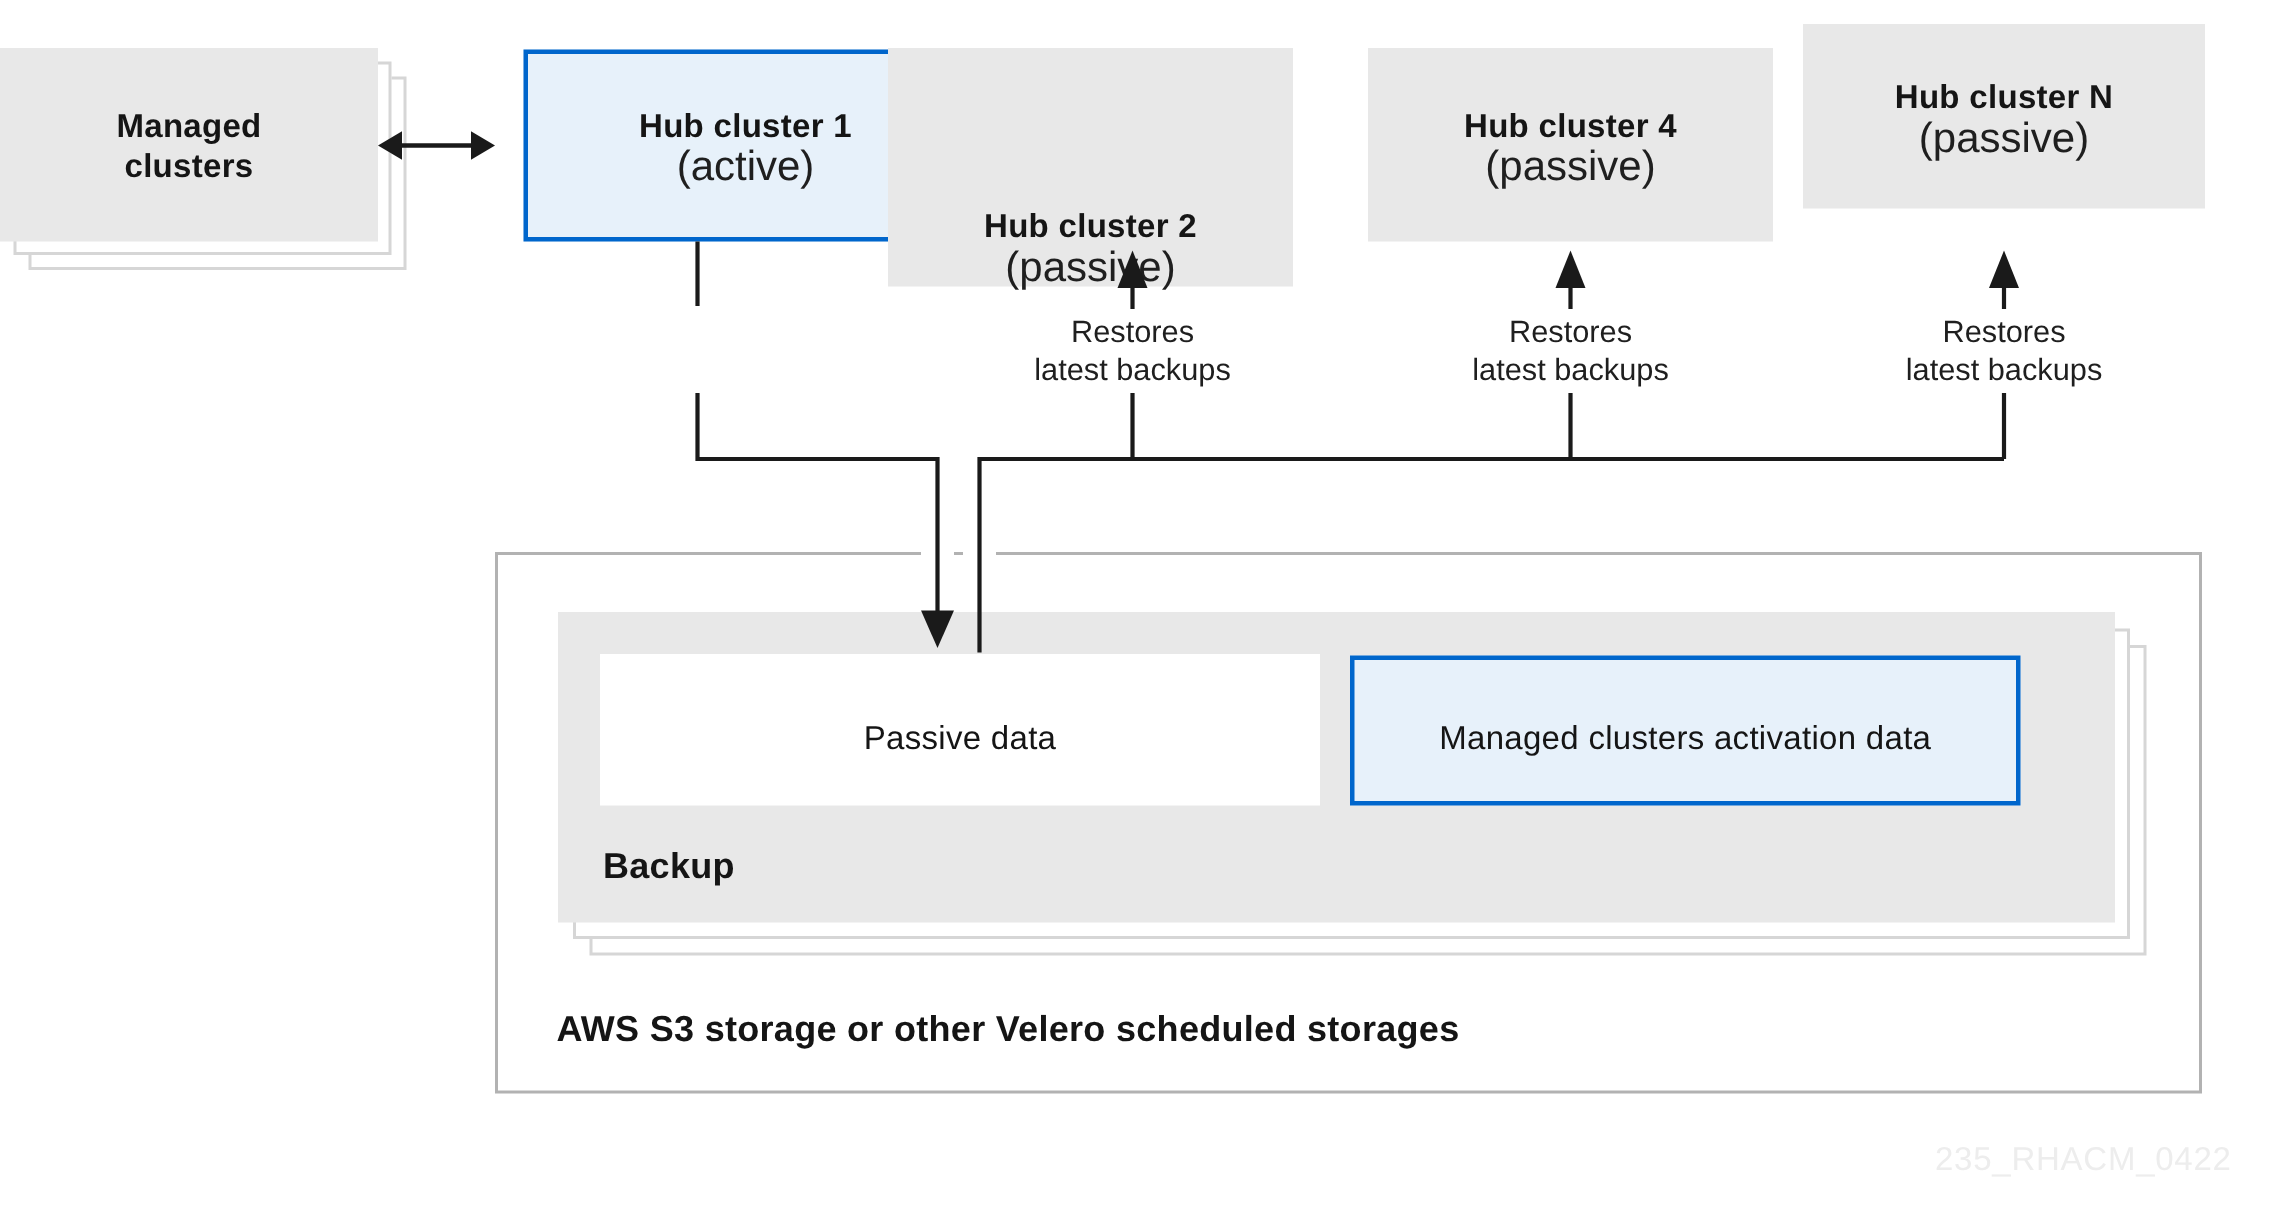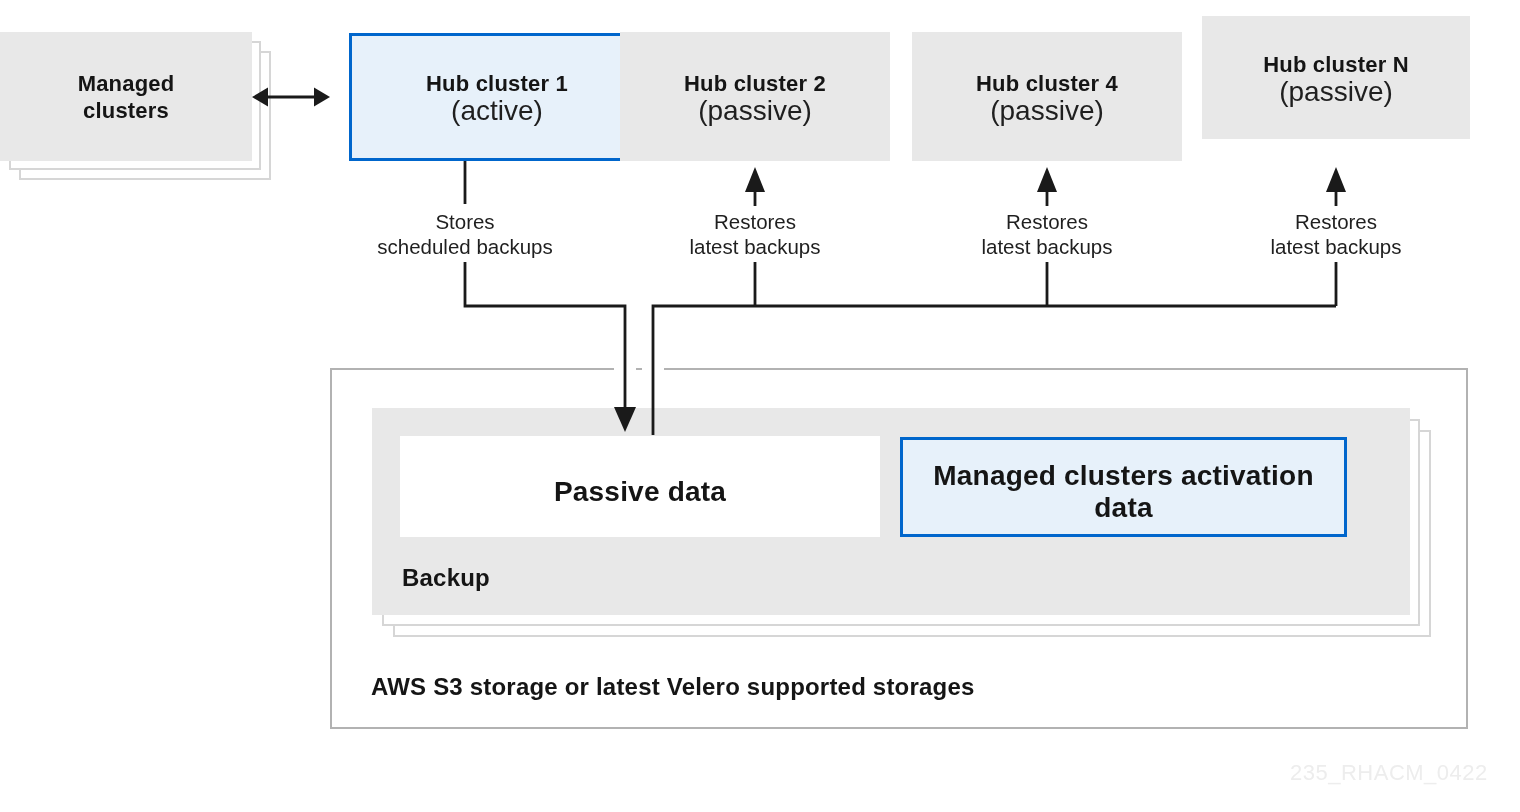--- a/index.html
+++ b/index.html
@@ -34,21 +34,21 @@
   .box-state { font-weight: normal; font-size: 28px; line-height: 27px; color: #1f1f1f; }
   .flow-label {
     position: absolute;
     width: 260px;
     text-align: center;
     font-size: 20.5px;
     line-height: 25px;
     color: #1f1f1f;
     z-index: 2;
   }
-  .inner-label { font-size: 28px; font-weight: bold; letter-spacing: 0.2px; margin-top: 10px; }
+  .inner-label { font-size: 22px; font-weight: normal; letter-spacing: 0.2px; margin-top: 10px; }
   .corner-label {
     position: absolute;
     font-size: 24px;
     font-weight: bold;
     letter-spacing: 0.2px;
     z-index: 4;
   }
   .storage-outer {
     position: absolute;
     box-sizing: border-box;
@@ -81,54 +81,50 @@
   <div class="box gray-box" style="left:0px; top:32px; width:252px; height:129px;">
     <div class="box-title">Managed</div>
     <div class="box-title">clusters</div>
   </div>
 
   <div class="box blue-box" style="left:332px; top:33px; width:296px; height:128px;margin-left:17px;">
     <div class="box-title">Hub cluster 1</div>
     <div class="box-state">(active)</div>
   </div>
 
-  <div class="box gray-box" style="left:620px; top:32px; width:270px; height:129px;">
+  <div class="box gray-box" style="left:592px; top:32px; width:270px; height:159px;justify-content:flex-end;">
     <div class="box-title">Hub cluster 2</div>
     <div class="box-state">(passive)</div>
   </div>
 
   <div class="box gray-box" style="left:912px; top:32px; width:270px; height:129px;">
     <div class="box-title">Hub cluster 4</div>
     <div class="box-state">(passive)</div>
   </div>
 
   <div class="box gray-box" style="left:1202px; top:16px; width:268px; height:123px;">
     <div class="box-title">Hub cluster N</div>
     <div class="box-state">(passive)</div>
   </div>
 
-  <div class="flow-label" style="left:335px; top:209px;">
-    <div>Stores</div>
-    <div>scheduled backups</div>
-  </div>
   <div class="flow-label" style="left:625px; top:209px;">
     <div>Restores</div>
     <div>latest backups</div>
   </div>
   <div class="flow-label" style="left:917px; top:209px;">
     <div>Restores</div>
     <div>latest backups</div>
   </div>
   <div class="flow-label" style="left:1206px; top:209px;">
     <div>Restores</div>
     <div>latest backups</div>
   </div>
 
   <div class="storage-outer" style="left:330px; top:368px; width:1138px; height:361px;"></div>
-  <div class="corner-label" style="left:371px; top:673px;">AWS S3 storage or latest Velero supported storages</div>
+  <div class="corner-label" style="left:371px; top:673px;">AWS S3 storage or other Velero scheduled storages</div>
 
   <div class="stack" style="left:393px; top:430px; width:1038px; height:207px;"></div>
   <div class="stack" style="left:382px; top:419px; width:1038px; height:207px;"></div>
   <div class="box gray-box" style="left:372px; top:408px; width:1038px; height:207px;"></div>
   <div class="corner-label" style="left:402px; top:564px;">Backup</div>
 
   <div class="box white-box" style="left:400px; top:436px; width:480px; height:101px;">
     <div class="inner-label">Passive data</div>
   </div>
 

